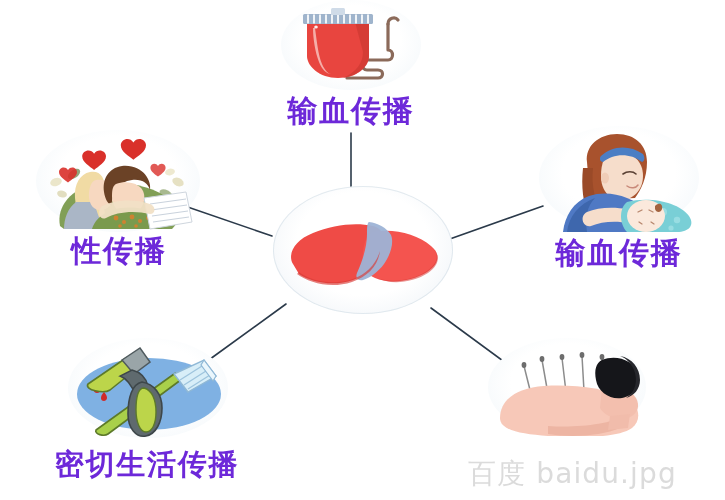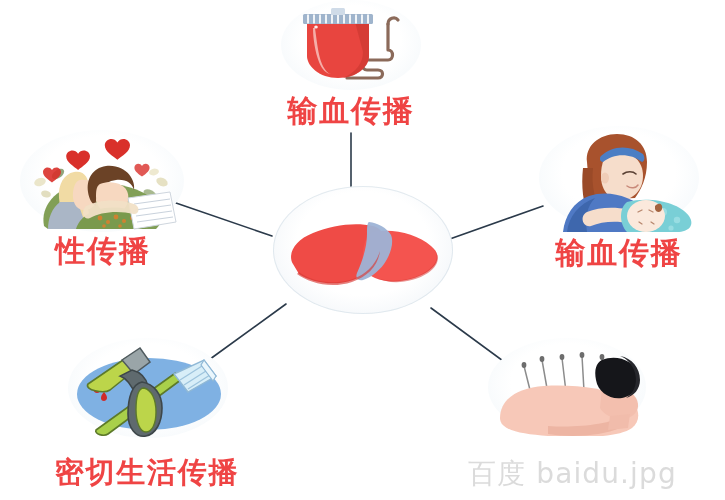--- a/index.html
+++ b/index.html
@@ -30,21 +30,21 @@
   .node {
     position: absolute;
     display: flex;
     flex-direction: column;
     align-items: center;
   }
   .node-art {
     position: relative;
   }
   .node-label {
-    color: #ef4444;
+    color: #6d28d9;
     font-weight: 700;
     letter-spacing: 0.06em;
     white-space: nowrap;
     line-height: 1;
     text-align: center;
   }
   .label-lg { font-size: 30px; }
   .label-md { font-size: 29px; }
 
   
@@ -142,21 +142,21 @@
           <line x1="71" y1="10.5" x2="71" y2="19.5"></line>
           <line x1="77" y1="10.5" x2="77" y2="19.5"></line>
           <line x1="83" y1="10.5" x2="83" y2="19.5"></line>
         </g>
         <rect x="46" y="4" width="14" height="7" rx="1.5" fill="#cfdbe8"></rect>
       </svg>
     </div>
     <div class="node-label label-lg" style="margin-top:6px;">输血传播</div>
   </div>
 
-  <div class="node" style="left:8px; top:128px; width:190px;">
+  <div class="node" style="left:24px; top:128px; width:190px;">
     <div class="node-art" style="width:190px;height:104px;">
       <div class="halo" style="left:12px;top:2px;width:164px;height:102px;"></div>
       <svg style="position:absolute;left:14px;top:2px;" width="162" height="102" viewBox="0 0 162 102">
 
         <g opacity="0.85">
           <ellipse cx="18" cy="52" rx="6" ry="4" fill="#e8e2c2" transform="rotate(-20 18 52)"></ellipse>
           <ellipse cx="24" cy="64" rx="5" ry="3.4" fill="#ded9b6" transform="rotate(15 24 64)"></ellipse>
           <ellipse cx="140" cy="52" rx="6" ry="4" fill="#e2dcb9" transform="rotate(25 140 52)"></ellipse>
           <ellipse cx="132" cy="42" rx="5" ry="3.4" fill="#ece6c8" transform="rotate(-12 132 42)"></ellipse>
           <ellipse cx="36" cy="44" rx="7" ry="4" fill="#5f7a3c" transform="rotate(-35 36 44)" opacity="0.8"></ellipse>
@@ -280,21 +280,21 @@
         <path d="M52,18 L70,6 L80,20 L64,32 Z" fill="#9aa5a8" stroke="#4f5a5e" stroke-width="1.5"></path>
 
         <path d="M62,28 C70,30 76,36 78,44 L66,54 C62,44 56,36 50,34 Z" fill="#5f6a6e" stroke="#3e474a" stroke-width="1.4"></path>
 
         <path d="M72,40 C84,42 92,52 92,66 C92,80 86,92 76,94 C66,96 58,86 58,72
                  C58,56 62,42 72,40 Z" fill="#5f6a6e" stroke="#3e474a" stroke-width="1.6"></path>
         <path d="M74,46 C82,48 86,58 86,70 C86,82 82,90 76,90 C70,90 66,80 66,68
                  C66,56 68,46 74,46 Z" fill="#bcd54a" stroke="#5d7a2a" stroke-width="1.4"></path>
       </svg>
     </div>
-    <div class="node-label label-md" style="margin-top:20px;">密切生活传播</div>
+    <div class="node-label label-md" style="margin-top:12px;">密切生活传播</div>
   </div>
 
   <div class="node" style="left:452px; top:338px; width:240px;">
     <div class="node-art" style="width:240px;height:100px;">
       <div class="halo" style="left:36px;top:0px;width:158px;height:98px;"></div>
       <svg style="position:absolute;left:38px;top:4px;" width="156" height="94" viewBox="0 0 156 94">
 
         <g stroke="#8c8c8c" stroke-width="1.5" stroke-linecap="round">
           <line x1="34" y1="24" x2="42" y2="56"></line>
           <line x1="52" y1="18" x2="58" y2="52"></line>

